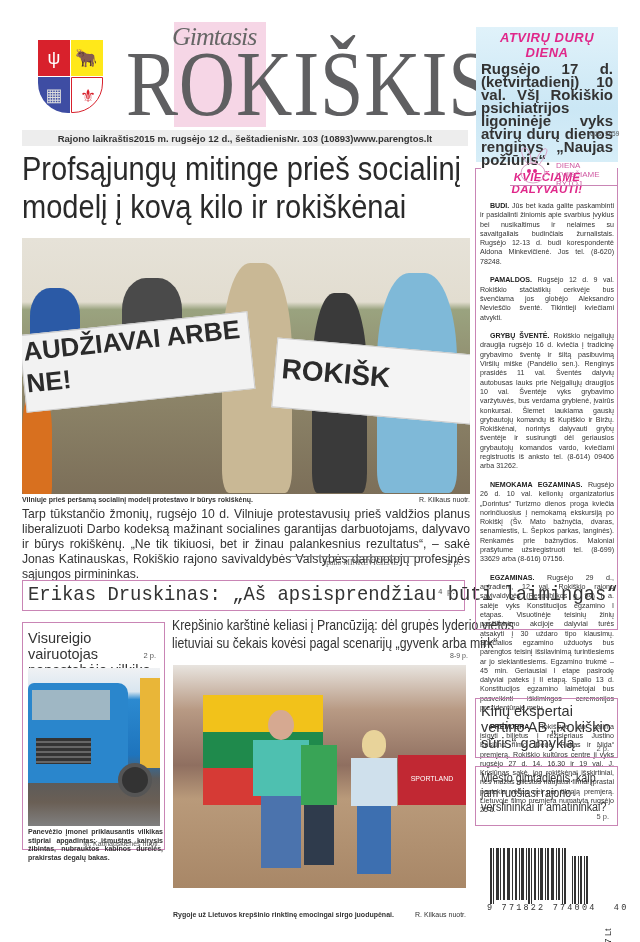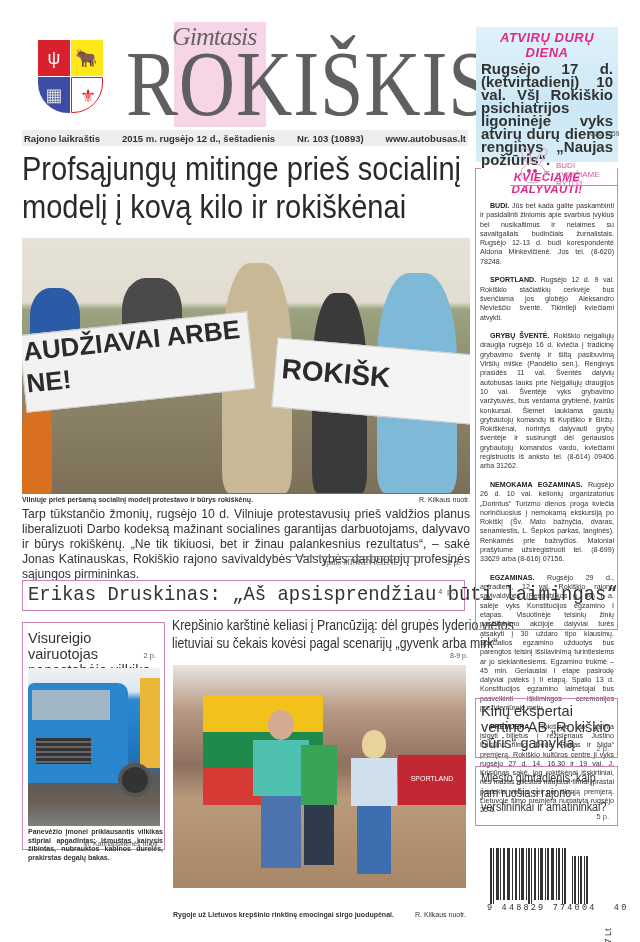--- a/index.html
+++ b/index.html
@@ -15,21 +15,21 @@
   .coat .q1 { left: 0; top: 0; background: #d8212c; }
   .coat .q2 { left: 33px; top: 0; background: #ffe81a; }
   .coat .q3 { left: 0; top: 37px; background: #3e4da3; border-bottom-left-radius: 30px; }
   .coat .q4 { left: 33px; top: 37px; background: #ffffff; border: 1px solid #d8212c; border-bottom-right-radius: 30px; }
   .coat .glyph { position: absolute; font-size: 18px; line-height: 36px; width: 32px; text-align: center; }
 
   .pink-block { left: 174px; top: 22px; width: 92px; height: 105px; background: #f6d6e6; }
   .gimtasis { left: 172px; top: 22px; font-family: "Liberation Serif", serif; font-style: italic; font-weight: normal; font-size: 26px; color: #666; letter-spacing: -1px; }
   .rokiskis { left: 126px; top: 36px; font-family: "Liberation Serif", serif; font-size: 94px; color: #5f5f61; letter-spacing: 1px; line-height: 94px; transform: scaleX(0.83); transform-origin: left top; white-space: nowrap; }
 
-  .subbar { left: 22px; top: 130px; width: 446px; height: 16px; background: #ededed; font-size: 9.5px; font-weight: bold; color: #333; display: flex; justify-content: space-between; align-items: center; padding: 0 2px; font-family: "Liberation Sans", sans-serif; }
+  .subbar { left: 22px; top: 130px; width: 446px; height: 16px; background: #ededed; font-size: 9.5px; font-weight: bold; color: #333; display: flex; justify-content: center; align-items: center; padding: 0 2px; font-family: "Liberation Sans", sans-serif; }
 
   
   .ad { left: 476px; top: 27px; width: 142px; height: 135px; background: linear-gradient(180deg, #e0f2fa 0%, #cbe7f5 60%, #d7eef8 100%); padding: 3px 5px; }
   .ad-title { font-size: 13px; font-weight: bold; font-style: italic; color: #e0288a; text-align: center; letter-spacing: 0.5px; }
   .ad-body { font-size: 15px; font-weight: bold; color: #333; line-height: 13px; margin-top: 2px; text-align: justify; }
   .ad-cta { font-size: 11.5px; font-weight: bold; font-style: italic; color: #e0288a; text-align: center; margin-top: 5px; letter-spacing: 0.3px; }
   .ad-code { left: 590px; top: 130px; font-size: 6.5px; color: #555; }
 
   
   .headline { left: 22px; top: 150px; width: 448px; font-size: 33px; line-height: 38px; color: #2a2a2a; font-family: "Liberation Sans", sans-serif; transform: scaleX(0.88); transform-origin: left top; white-space: nowrap; }
@@ -123,21 +123,21 @@
     </div>
 </div>
 <div class="abs pink-block"></div>
 <div class="abs gimtasis">Gimtasis</div>
 <div class="abs rokiskis">ROKIŠKIS</div>
 
 <div class="abs subbar">
   <span>Rajono laikraštis</span>
   <span>2015 m. rugsėjo 12 d., šeštadienis</span>
   <span>Nr. 103 (10893)</span>
-  <span>www.autobusas.lt</span>
+  <span>www.parengtos.lt</span>
 </div>
 
 <div class="abs ad">
   <div class="ad-title">ATVIRŲ DURŲ DIENA</div>
   <div class="ad-body">Rugsėjo 17 d. (ketvirtadienį) 10 val. VšĮ Rokiškio psichiatrijos ligoninėje vyks atvirų durų dienos renginys „Naujas požiūris“.</div>
   <div class="ad-cta">KVIEČIAME DALYVAUTI!</div>
 </div>
 <div class="abs ad-code">Užs. 1659</div>
 
 <div class="abs headline">
@@ -218,30 +218,30 @@
 </div>
 
 <svg class="abs bunny" viewBox="0 0 40 45">
   <path d="M14 20 C6 10, 8 2, 14 6 C18 10, 18 16, 18 20" fill="none" stroke="#d9a3c7" stroke-width="1"></path>
   <path d="M22 20 C26 8, 34 2, 34 8 C33 14, 28 18, 26 22" fill="none" stroke="#d9a3c7" stroke-width="1"></path>
   <ellipse cx="20" cy="30" rx="12" ry="10" fill="none" stroke="#d9a3c7" stroke-width="1"></ellipse>
   <circle cx="16" cy="28" r="2" fill="#e0288a"></circle>
   <circle cx="22" cy="28" r="2" fill="#e0288a"></circle>
 </svg>
 <div class="abs vsr-label">
-  <div>BUDI</div>
+  <div>DIENA</div>
   <div>KVIEČIAME</div>
   <div>RYTOJ</div>
 </div>
 <div class="abs vsr-box"></div>
 <div class="abs vsr-topline-l"></div>
 <div class="abs vsr-topline-r"></div>
 <div class="abs vsr-text">
   <p><b>BUDI.</b><span> Jūs bet kada galite paskambinti ir pasidalinti žiniomis apie svarbius įvykius bei nusikaltimus ir nelaimes su savaitgaliais budinčiais žurnalistais. Rugsėjo 12-13 d. budi korespondentė Aldona Minkevičienė. Jos tel. (8-620) 78248.</span></p>
-  <p><b>SPORTLAND.</b><span> Rugsėjo 12 d. 9 val. Rokiškio stačiatikių cerkvėje bus švenčiama jos globėjo Aleksandro Nevieščio šventė. Tikintieji kviečiami atvykti.</span></p>
+  <p><b>PAMALDOS.</b><span> Rugsėjo 12 d. 9 val. Rokiškio stačiatikių cerkvėje bus švenčiama jos globėjo Aleksandro Nevieščio šventė. Tikintieji kviečiami atvykti.</span></p>
   <p><b>GRYBŲ ŠVENTĖ.</b><span> Rokiškio neįgaliųjų draugija rugsėjo 16 d. kviečia į tradicinę grybavimo šventę ir šiltą pasibuvimą Viršilų miške (Pandėlio sen.). Renginys prasidės 11 val. Šventės dalyvių autobusas lauks prie Neįgaliųjų draugijos 10 val. Šventėje vyks grybavimo varžytuvės, bus verdama grybienė, įvairūs konkursai. Šiemet laukiama gausių grybautojų komandų iš Kupiškio ir Biržų. Rokiškėnai, norintys dalyvauti grybų šventėje ir susirungti dėl geriausios grybautojų komandos vardo, kviečiami registruotis iš anksto tel. (8-614) 09406 arba 31262.</span></p>
   <p><b>NEMOKAMA EGZAMINAS.</b><span> Rugsėjo 26 d. 10 val. kelionių organizatorius „Dorintus“ Turizmo dienos proga kviečia norinčiuosius į nemokamą ekskursiją po Rokiškį (Šv. Mato bažnyčia, dvaras, senamiestis, L. Šepkos parkas, langinės). Renkamės prie bažnyčios. Maloniai prašytume užsiregistruoti tel. (8-699) 33629 arba (8-616) 07156.</span></p>
   <p><b>EGZAMINAS.</b><span> Rugsėjo 29 d., antradienį, 12 val. Rokiškio rajono savivaldybės (Respublikos g. 94) I a. salėje vyks Konstitucijos egzamino I etapas. Visuotinėje teisinių žinių pasitikrinimo akcijoje dalyviai turės atsakyti į 30 uždaro tipo klausimų. Specialios egzamino užduotys bus parengtos teisinį išsilavinimą turintiesiems ar jo siekiantiesiems. Egzamino trukmė – 45 min. Geriausiai I etape pasirodę dalyviai pateks į II etapą. Spalio 13 d. Konstitucijos egzamino laimėtojai bus pasveikinti iškilmingos ceremonijos prezidentūroje metu.</span></p>
   <p><b>PREMJERA.</b><span> Rokiškyje jau galima įsigyti bilietus į režisieriaus Justino Krisiūno filmo „Dėdė, Rokas ir Nida“ premjerą. Rokiškio kultūros centre ji vyks rugsėjo 27 d. 14, 16.30 ir 19 val. J. Krisiūnas sakė, jog rokiškėnai išskirtiniai, nes mažus miestus naujausi filmai įprastai pasiekia vėliau nei per tikrąją premjerą. Lietuvoje filmo premjera numatyta rugsėjo 25 d.</span></p>
 </div>
 
 <div class="abs pinkbox box-cheese">
   <div class="t">Kinų ekspertai vertino AB „Rokiškio sūris“ gamyklą</div>
   <span class="pg">2 p.</span>
 </div>
@@ -277,16 +277,16 @@
       <rect x="74" y="0" width="2" height="56"></rect>
     <rect x="82" y="8" width="1" height="48"></rect>
       <rect x="84" y="8" width="2" height="48"></rect>
       <rect x="88" y="8" width="1" height="48"></rect>
     <rect x="90" y="8" width="2" height="48"></rect>
       <rect x="94" y="8" width="1" height="48"></rect>
       <rect x="96" y="8" width="2" height="48"></rect>
   </g>
 </svg>
 <div class="abs barcode-num">
-  <span>9 448829 774004</span>
+  <span>9 771822 774004</span>
   <span style="margin-left:10px">40</span>
 </div>
 <div class="abs price" style="left:603px;top:928px;">Kaina 0,49 Eur / 1,7 Lt</div>
 
 </body></html>

